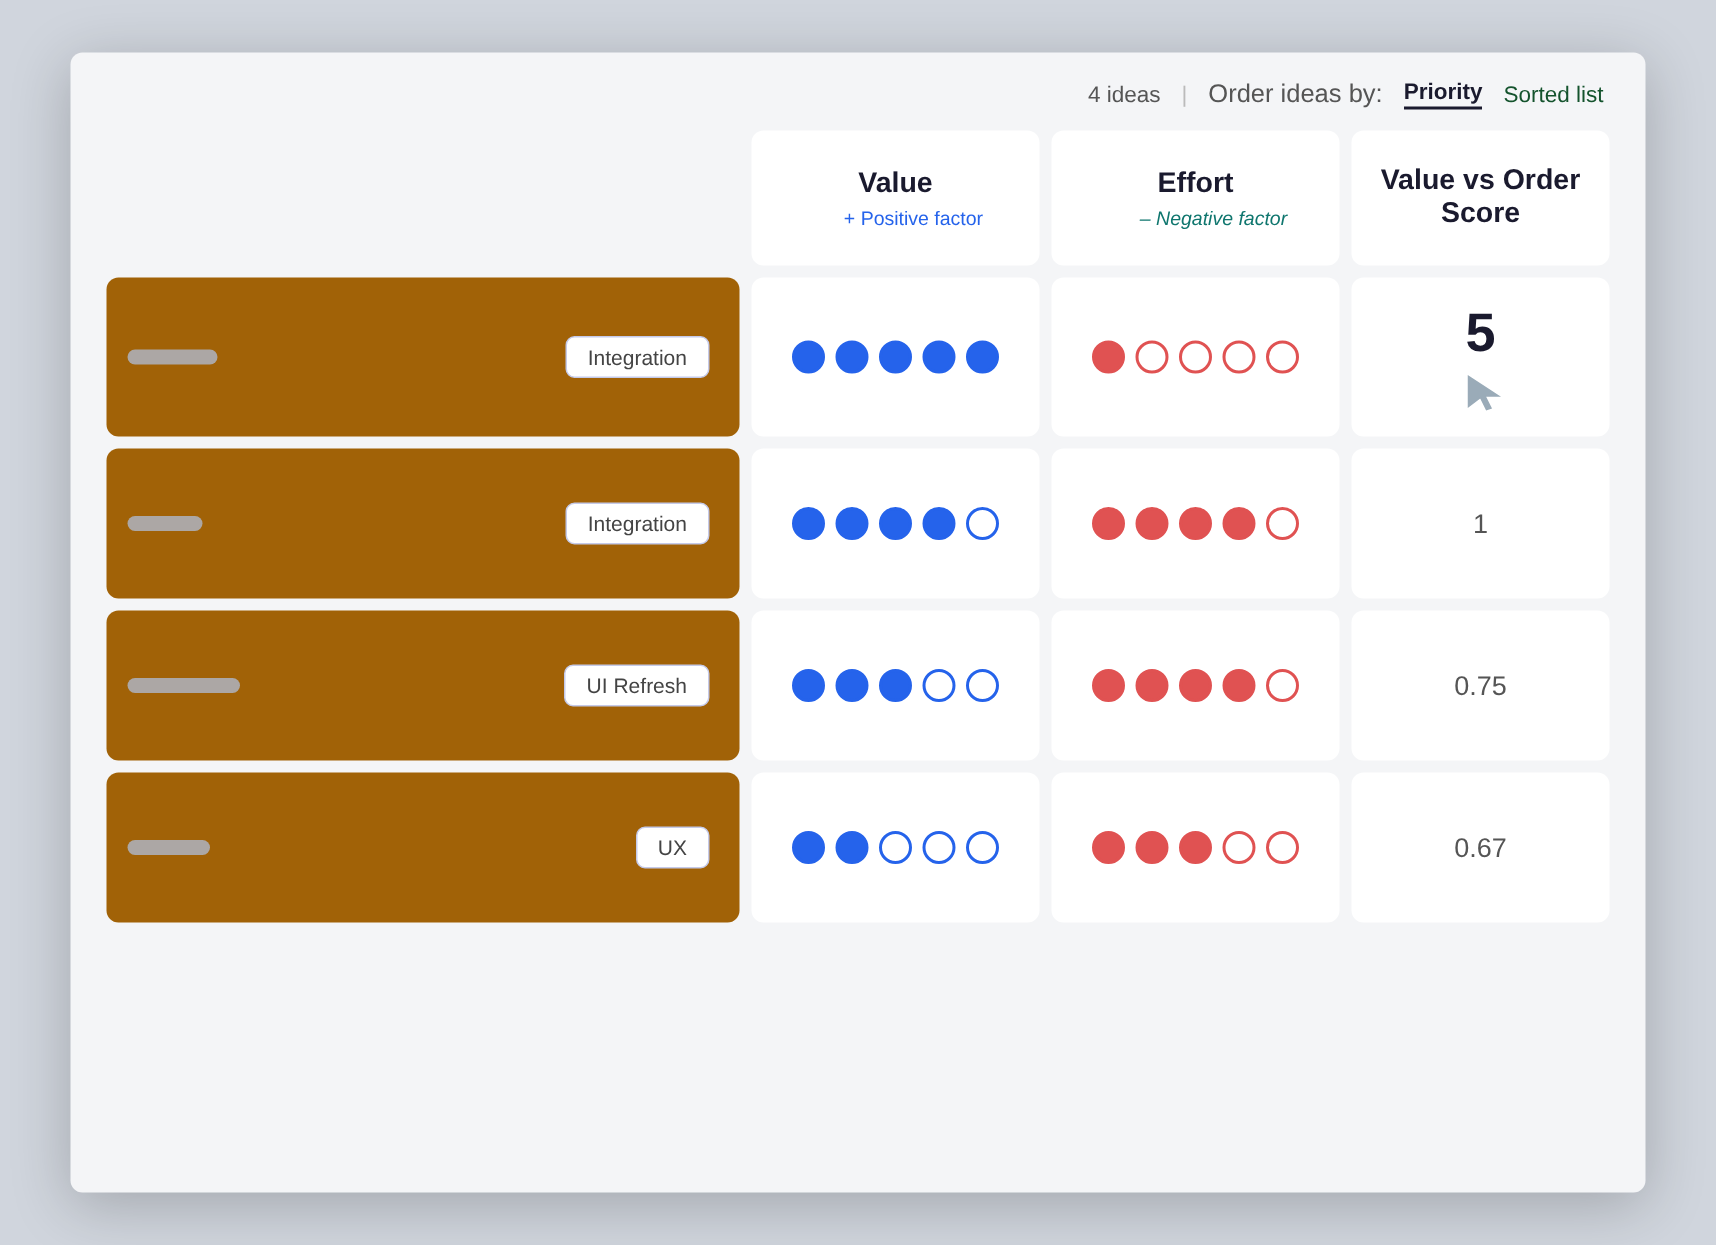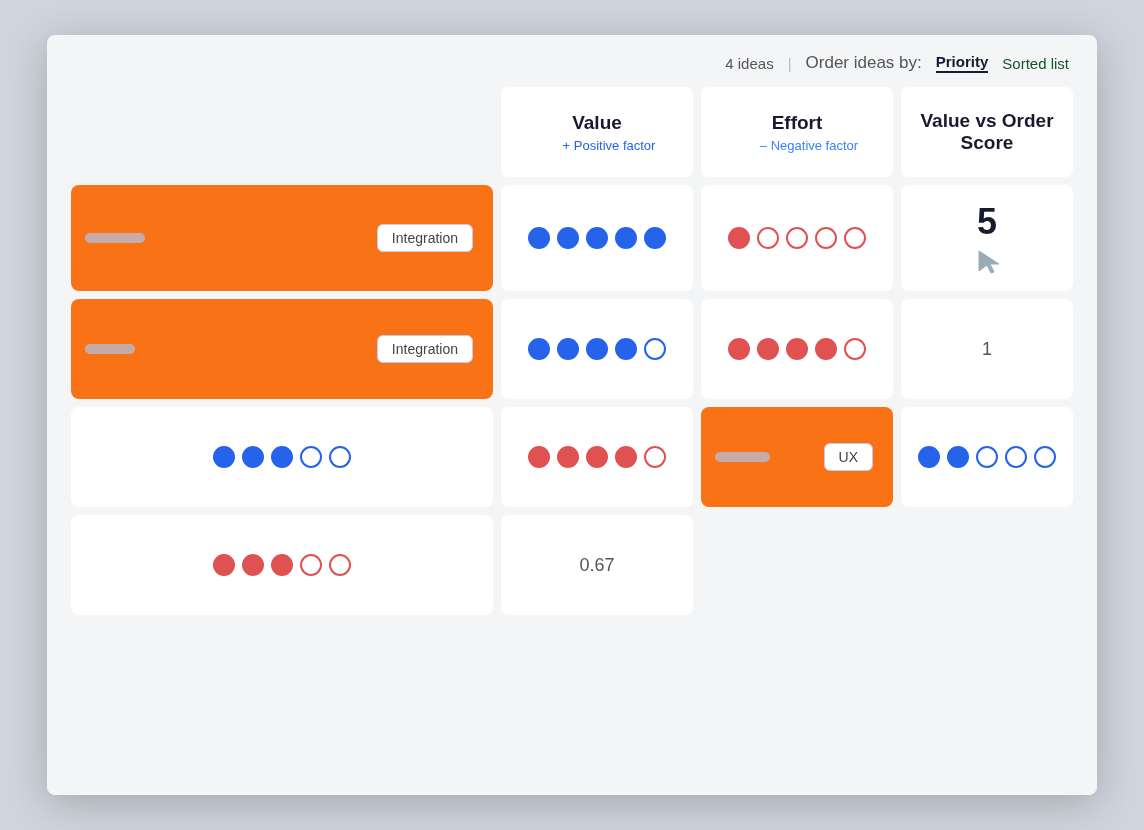--- a/index.html
+++ b/index.html
@@ -91,38 +91,38 @@
       color: #1a1a2e;
       text-align: center;
     }
     .header-cell-sub {
       font-size: 13px;
       margin-top: 4px;
       text-align: center;
       margin-left: 24px;
     }
     .positive { color: #2563eb; }
-    .negative { color: #3b82f6; }
+    .negative { color: #0f766e; font-style: italic; }
 
     
     .data-cell {
       background: #fff;
       border-radius: 8px;
       margin: 4px;
       padding: 16px;
       display: flex;
       align-items: center;
       justify-content: center;
       min-height: 100px;
       position: relative;
     }
     .data-cell.name-cell {
       justify-content: flex-end;
       padding-right: 20px;
-      background: #f97316;
+      background: #a16207;
       box-shadow: none;
     }
 
     
     .tag-chip {
       border: 1.5px solid #c5cae9;
       border-radius: 6px;
       padding: 5px 14px;
       font-size: 14px;
       color: #444;
@@ -265,37 +265,44 @@
           <span class="dot filled-red"></span>
           <span class="dot filled-red"></span>
           <span class="dot filled-red"></span>
           <span class="dot empty-red"></span>
         </div>
       </div>
       <div class="data-cell score-cell">
         <span class="score-normal">1</span>
       </div>
 
-      <div class="data-cell">
-        <div class="dots-row">
-          <span class="dot filled-blue"></span>
-          <span class="dot filled-blue"></span>
-          <span class="dot filled-blue"></span>
-          <span class="dot empty-blue"></span>
-          <span class="dot empty-blue"></span>
-        </div>
-      </div>
-      <div class="data-cell">
-        <div class="dots-row">
-          <span class="dot filled-red"></span>
-          <span class="dot filled-red"></span>
-          <span class="dot filled-red"></span>
-          <span class="dot filled-red"></span>
-          <span class="dot empty-red"></span>
-        </div>
+      <div class="data-cell name-cell">
+        <div class="sidebar-bar" style="width:75px;"></div>
+        <span class="tag-chip">UI Refresh</span>
+      </div>
+      <div class="data-cell">
+        <div class="dots-row">
+          <span class="dot filled-blue"></span>
+          <span class="dot filled-blue"></span>
+          <span class="dot filled-blue"></span>
+          <span class="dot empty-blue"></span>
+          <span class="dot empty-blue"></span>
+        </div>
+      </div>
+      <div class="data-cell">
+        <div class="dots-row">
+          <span class="dot filled-red"></span>
+          <span class="dot filled-red"></span>
+          <span class="dot filled-red"></span>
+          <span class="dot filled-red"></span>
+          <span class="dot empty-red"></span>
+        </div>
+      </div>
+      <div class="data-cell score-cell">
+        <span class="score-normal">0.75</span>
       </div>
 
       <div class="data-cell name-cell">
         <div class="sidebar-bar" style="width:55px;"></div>
         <span class="tag-chip">UX</span>
       </div>
       <div class="data-cell">
         <div class="dots-row">
           <span class="dot filled-blue"></span>
           <span class="dot filled-blue"></span>

